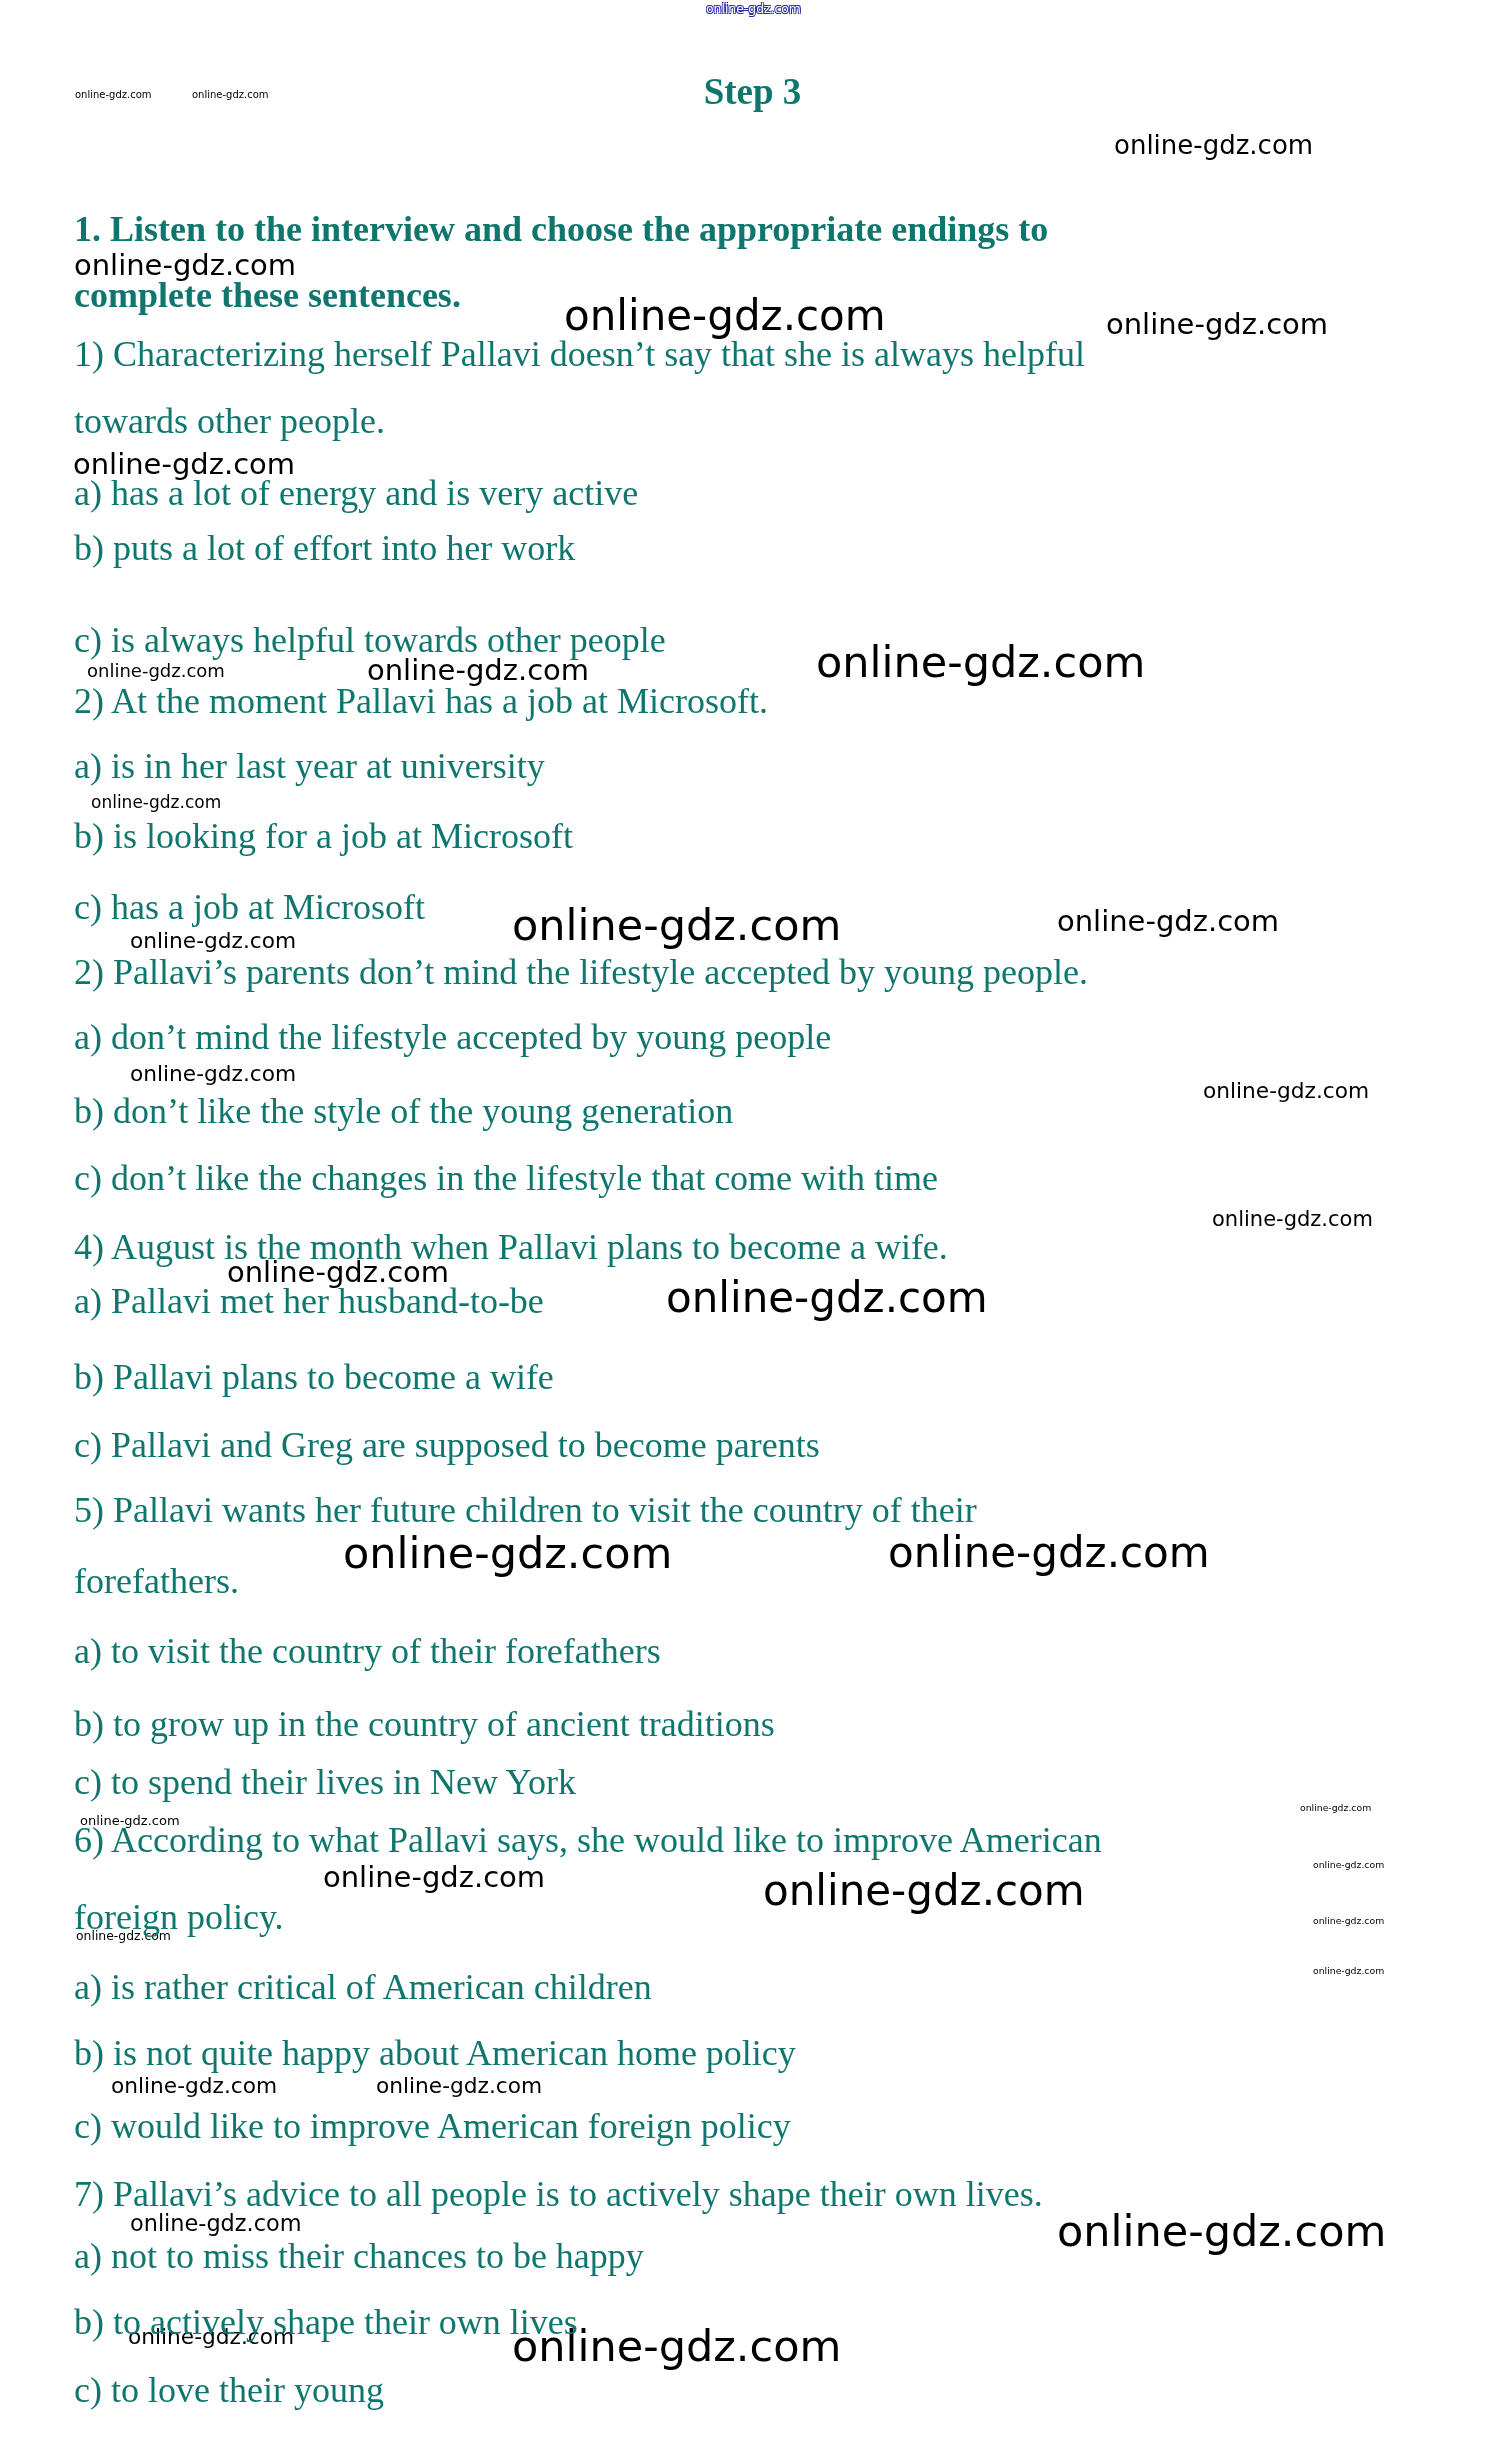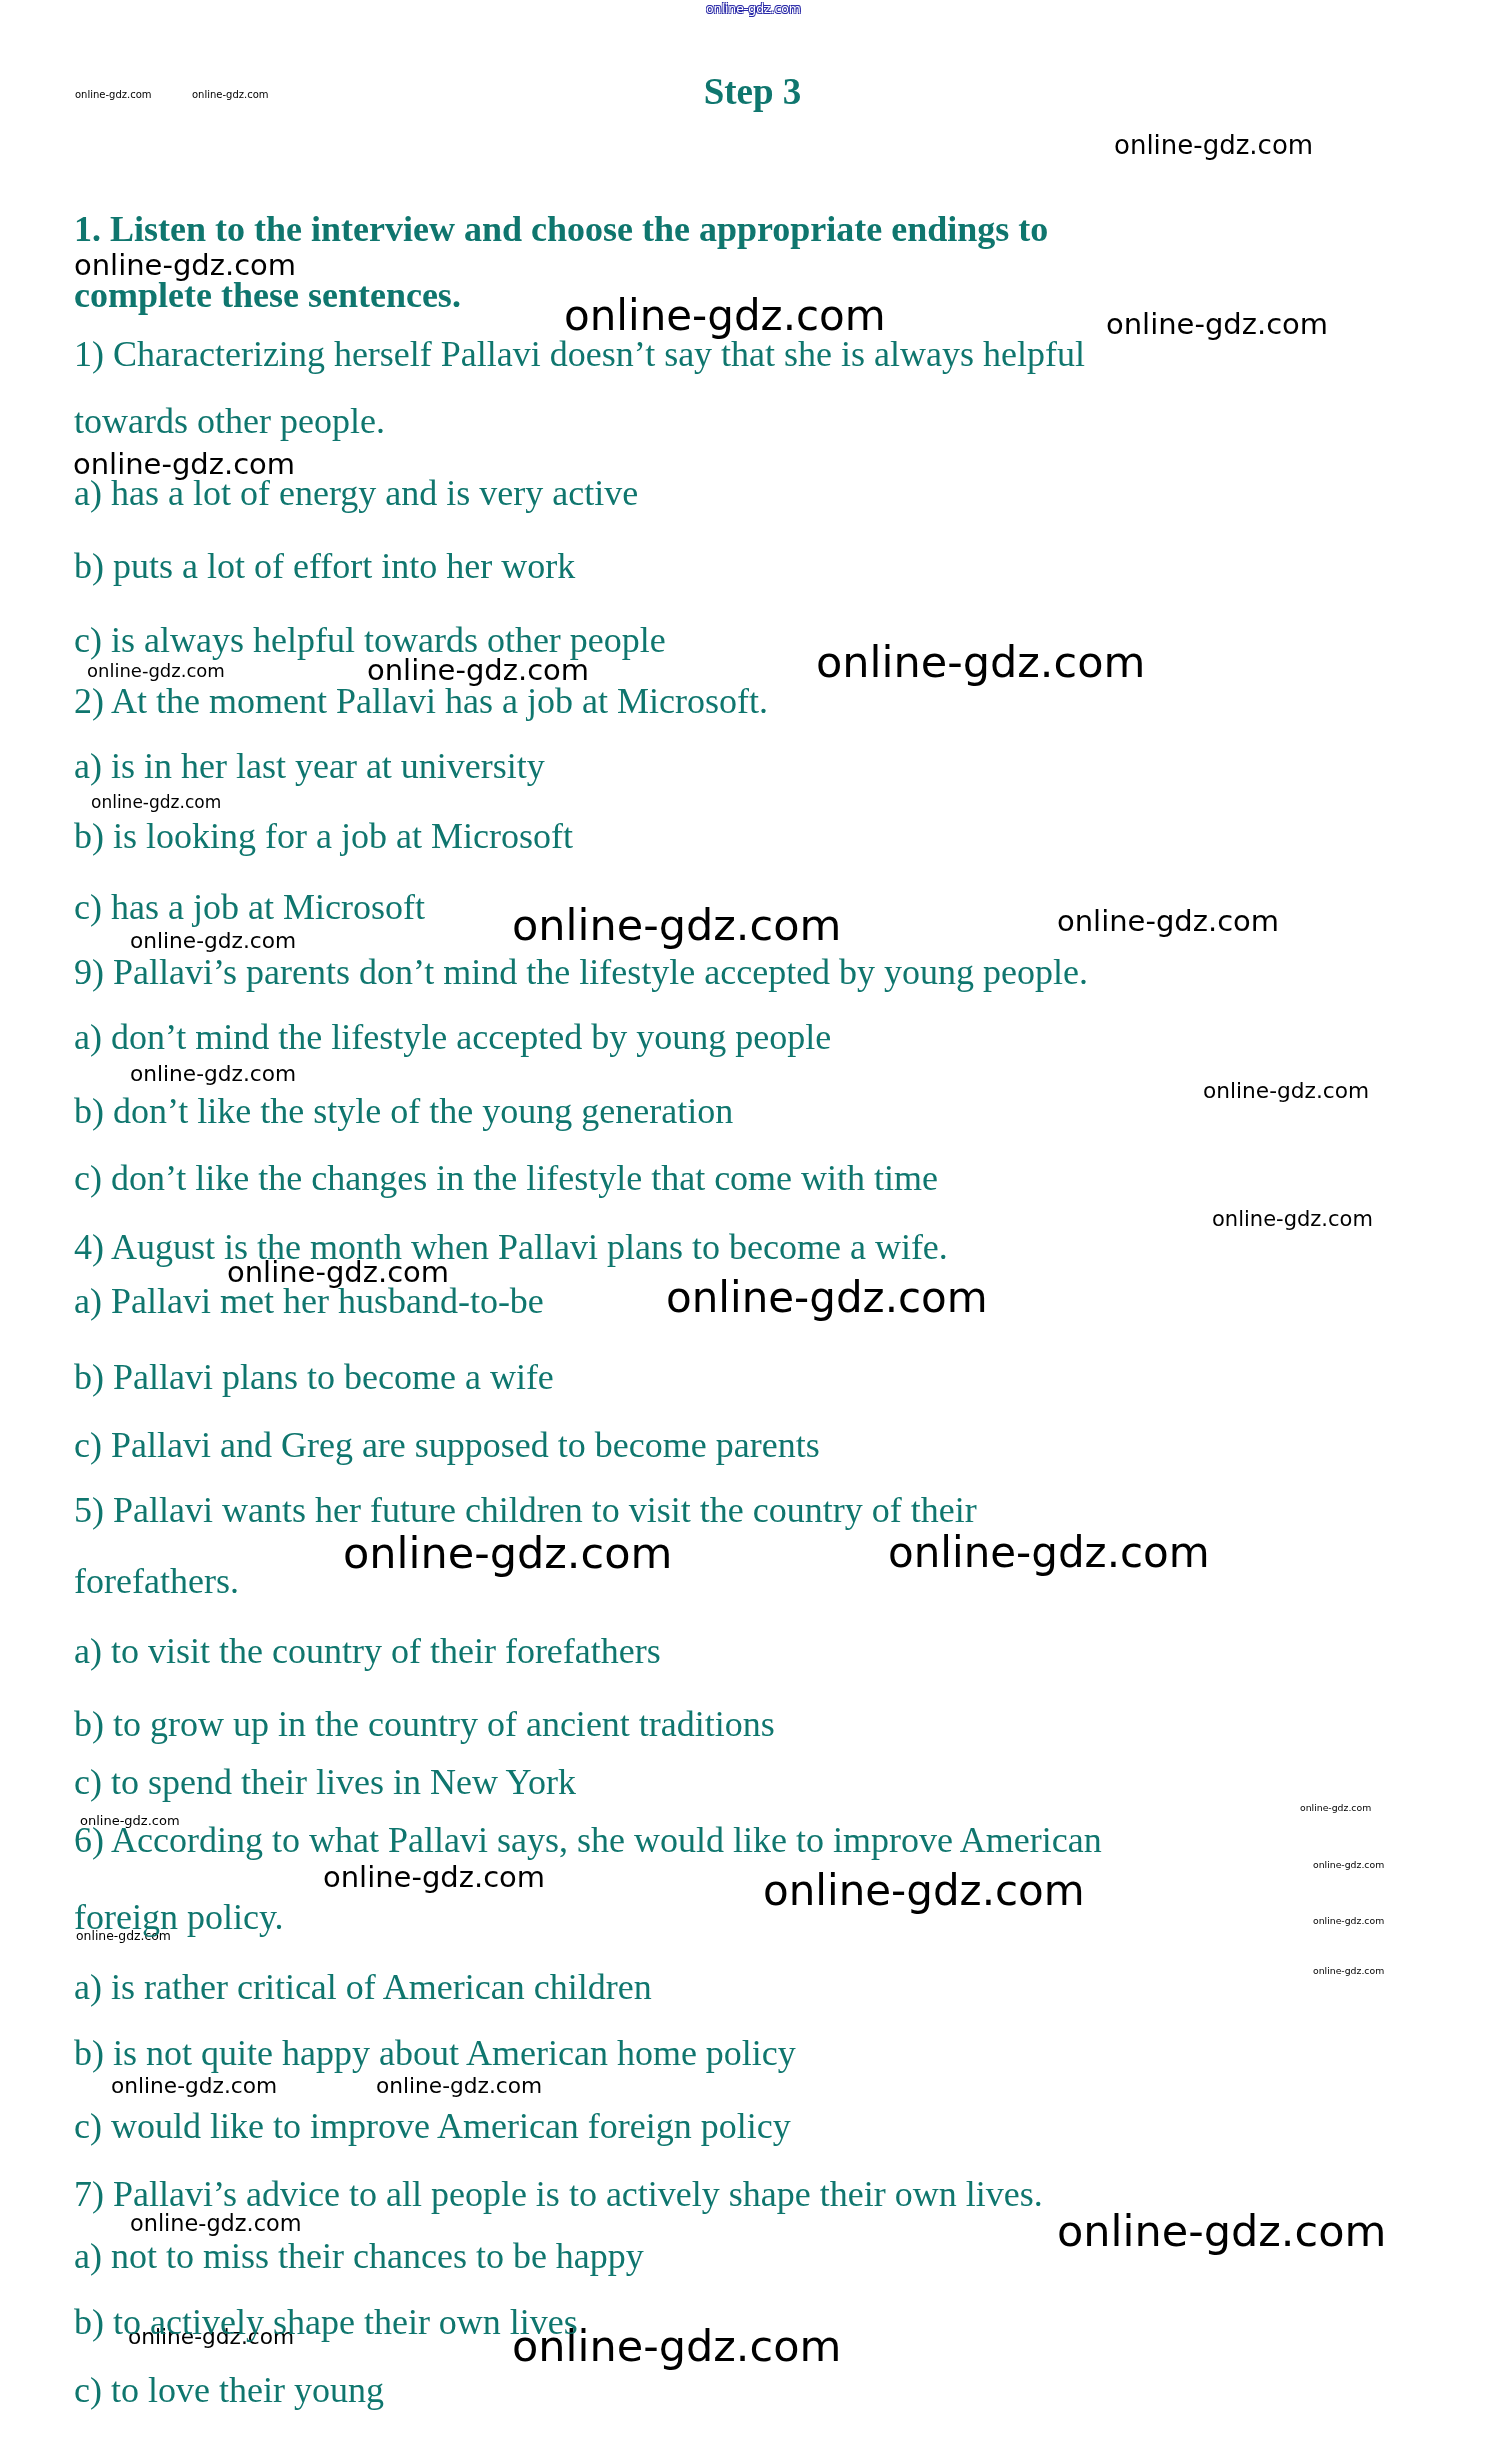--- a/index.html
+++ b/index.html
@@ -27,21 +27,21 @@
     font-weight:bold;
     font-size:37px;
   }
   .bold{font-weight:bold;}
   .l1{top:72px;}
   .l2{top:210px;}
   .l3{top:276px;}
   .l4{top:335px;}
   .l5{top:402px;}
   .l6{top:474px;}
-  .l7{top:547px;}
+  .l7{top:529px;}
   .l8{top:621px;}
   .l9{top:682px;}
   .l10{top:747px;}
   .l11{top:817px;}
   .l12{top:888px;}
   .l13{top:953px;}
   .l14{top:1018px;}
   .l15{top:1092px;}
   .l16{top:1159px;}
   .l17{top:1228px;}
@@ -163,21 +163,21 @@
   <div class="ln l5">towards other people.</div>
   <div class="ln l6">a) has a lot of energy and is very active</div>
   <div class="ln l7">b) puts a lot of effort into her work</div>
   <div class="ln l8">c) is always helpful towards other people</div>
 
   <div class="ln l9">2) At the moment Pallavi has a job at Microsoft.</div>
   <div class="ln l10">a) is in her last year at university</div>
   <div class="ln l11">b) is looking for a job at Microsoft</div>
   <div class="ln l12">c) has a job at Microsoft</div>
 
-  <div class="ln l13">9) Pallavi’s parents don’t mind the lifestyle accepted by young people.</div>
+  <div class="ln l13">2) Pallavi’s parents don’t mind the lifestyle accepted by young people.</div>
   <div class="ln l14">a) don’t mind the lifestyle accepted by young people</div>
   <div class="ln l15">b) don’t like the style of the young generation</div>
   <div class="ln l16">c) don’t like the changes in the lifestyle that come with time</div>
 
   <div class="ln l17">4) August is the month when Pallavi plans to become a wife.</div>
   <div class="ln l18">a) Pallavi met her husband-to-be</div>
   <div class="ln l19">b) Pallavi plans to become a wife</div>
   <div class="ln l20">c) Pallavi and Greg are supposed to become parents</div>
 
   <div class="ln l21">5) Pallavi wants her future children to visit the country of their</div>

